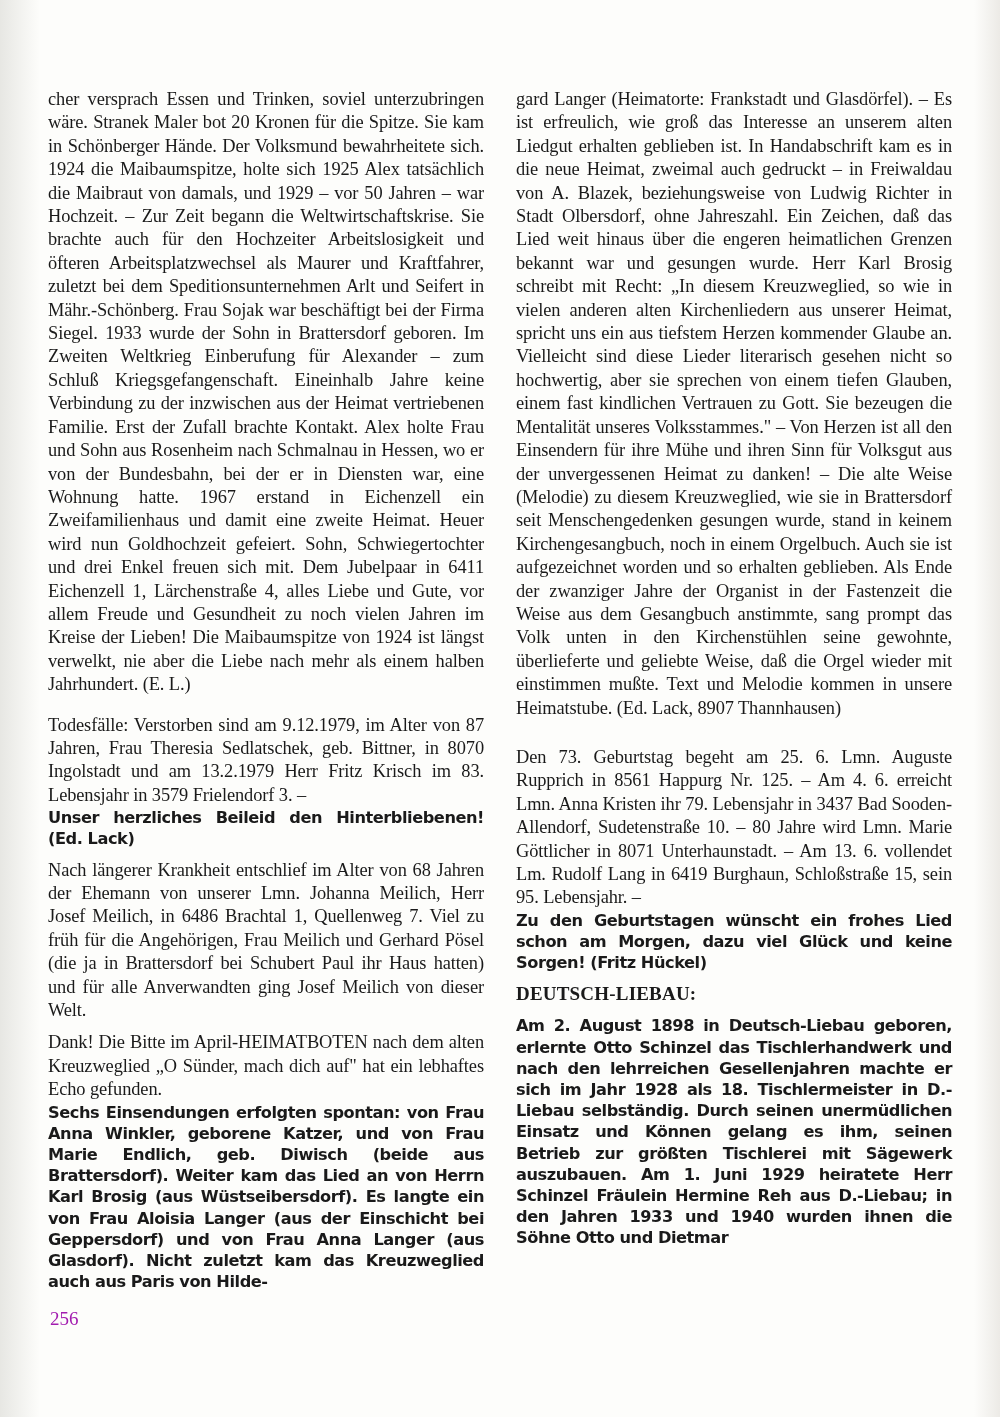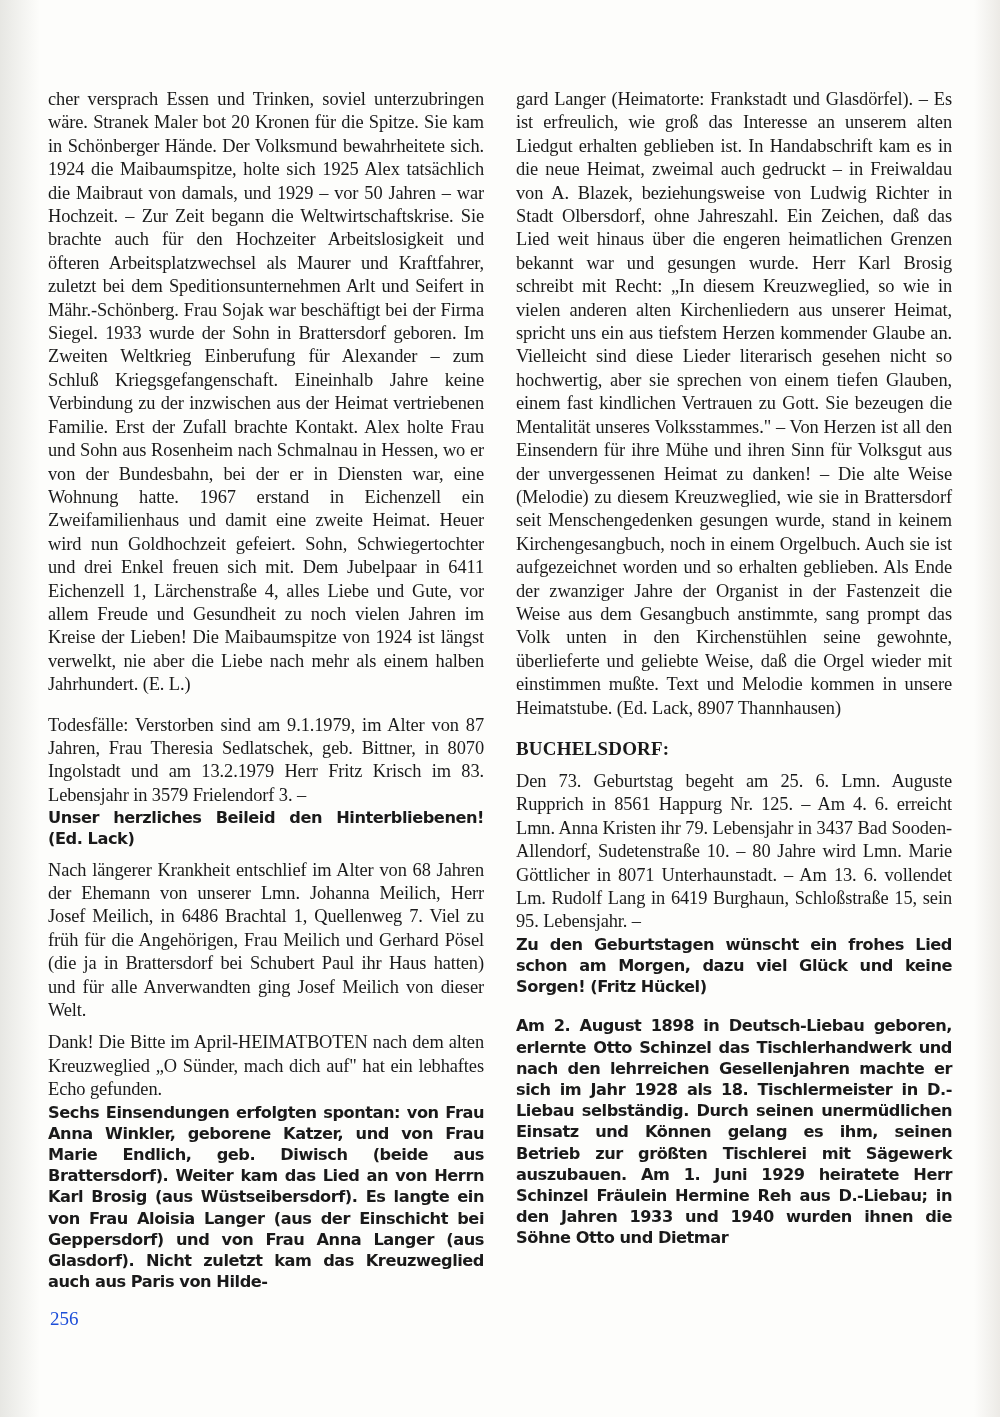--- a/index.html
+++ b/index.html
@@ -81,37 +81,37 @@
     font-weight: bold;
     line-height: 24px;
     letter-spacing: 0.2px;
   }
   .pageno {
     position: absolute;
     left: 50px;
     top: 1308px;
     font-size: 19px;
     font-family: "Liberation Serif", serif;
-    color: #1d4ed8;
+    color: #a21caf;
   }
 </style>
 </head>
 <body>
 
 <div class="page">
 
   <div class="columns">
 
     <div class="col">
 
       <p class="big">cher versprach Essen und Trinken, soviel unterzubringen wäre. Stranek Maler bot 20 Kronen für die Spitze. Sie kam in Schönberger Hände. Der Volksmund bewahrheitete sich. 1924 die Maibaumspitze, holte sich 1925 Alex tatsächlich die Maibraut von damals, und 1929 – vor 50 Jahren – war Hochzeit. – Zur Zeit begann die Weltwirtschaftskrise. Sie brachte auch für den Hochzeiter Arbeitslosigkeit und öfteren Arbeitsplatzwechsel als Maurer und Kraftfahrer, zuletzt bei dem Speditionsunternehmen Arlt und Seifert in Mähr.-Schönberg. Frau Sojak war beschäftigt bei der Firma Siegel. 1933 wurde der Sohn in Brattersdorf geboren. Im Zweiten Weltkrieg Einberufung für Alexander – zum Schluß Kriegsgefangenschaft. Eineinhalb Jahre keine Verbindung zu der inzwischen aus der Heimat vertriebenen Familie. Erst der Zufall brachte Kontakt. Alex holte Frau und Sohn aus Rosenheim nach Schmalnau in Hessen, wo er von der Bundesbahn, bei der er in Diensten war, eine Wohnung hatte. 1967 erstand in Eichenzell ein Zweifamilienhaus und damit eine zweite Heimat. Heuer wird nun Goldhochzeit gefeiert. Sohn, Schwiegertochter und drei Enkel freuen sich mit. Dem Jubelpaar in 6411 Eichenzell 1, Lärchenstraße 4, alles Liebe und Gute, vor allem Freude und Gesundheit zu noch vielen Jahren im Kreise der Lieben! Die Maibaumspitze von 1924 ist längst verwelkt, nie aber die Liebe nach mehr als einem halben Jahrhundert. (E. L.)</p>
 
       <div class="gap"></div>
 
-      <p class="big"><b>Todesfälle:</b><span> Verstorben sind am 9.1.1979, im Alter von 87 Jahren, Frau </span><b>Theresia Sedlatschek</b><span>, geb. Bittner, in 8070 Ingolstadt und am 13.2.1979 Herr </span><b>Fritz Krisch</b><span> im 83. Lebensjahr in 3579 Frielendorf 3. –</span></p>
+      <p class="big"><b>Todesfälle:</b><span> Verstorben sind am 9.12.1979, im Alter von 87 Jahren, Frau </span><b>Theresia Sedlatschek</b><span>, geb. Bittner, in 8070 Ingolstadt und am 13.2.1979 Herr </span><b>Fritz Krisch</b><span> im 83. Lebensjahr in 3579 Frielendorf 3. –</span></p>
 
       <p class="small">Unser herzliches Beileid den Hinterbliebenen! (Ed. Lack)</p>
 
       <div class="gap-sm"></div>
 
       <p class="big"><span>Nach längerer Krankheit entschlief im Alter von 68 Jahren der Ehemann von unserer Lmn. Johanna Meilich, Herr </span><b>Josef Meilich,</b><span> in 6486 Brachtal 1, Quellenweg 7. Viel zu früh für die Angehörigen, Frau Meilich und Gerhard Pösel (die ja in Brattersdorf bei Schubert Paul ihr Haus hatten) und für alle Anverwandten ging Josef Meilich von dieser Welt.</span></p>
 
 
       <div class="gap-sm"></div>
 
@@ -120,30 +120,30 @@
       <p class="small">Sechs Einsendungen erfolgten spontan: von Frau Anna Winkler, geborene Katzer, und von Frau Marie Endlich, geb. Diwisch (beide aus Brattersdorf). Weiter kam das Lied an von Herrn Karl Brosig (aus Wüstseibersdorf). Es langte ein von Frau Aloisia Langer (aus der Einschicht bei Geppersdorf) und von Frau Anna Langer (aus Glasdorf). Nicht zuletzt kam das Kreuzweglied auch aus Paris von Hilde-</p>
 
     </div>
 
     <div class="col">
 
       <p class="big">gard Langer (Heimatorte: Frankstadt und Glasdörfel). – Es ist erfreulich, wie groß das Interesse an unserem alten Liedgut erhalten geblieben ist. In Handabschrift kam es in die neue Heimat, zweimal auch gedruckt – in Freiwaldau von A. Blazek, beziehungsweise von Ludwig Richter in Stadt Olbersdorf, ohne Jahreszahl. Ein Zeichen, daß das Lied weit hinaus über die engeren heimatlichen Grenzen bekannt war und gesungen wurde. Herr Karl Brosig schreibt mit Recht: „In diesem Kreuzweglied, so wie in vielen anderen alten Kirchenliedern aus unserer Heimat, spricht uns ein aus tiefstem Herzen kommender Glaube an. Vielleicht sind diese Lieder literarisch gesehen nicht so hochwertig, aber sie sprechen von einem tiefen Glauben, einem fast kindlichen Vertrauen zu Gott. Sie bezeugen die Mentalität unseres Volksstammes." – Von Herzen ist all den Einsendern für ihre Mühe und ihren Sinn für Volksgut aus der unvergessenen Heimat zu danken! – Die alte Weise (Melodie) zu diesem Kreuzweglied, wie sie in Brattersdorf seit Menschengedenken gesungen wurde, stand in keinem Kirchengesangbuch, noch in einem Orgelbuch. Auch sie ist aufgezeichnet worden und so erhalten geblieben. Als Ende der zwanziger Jahre der Organist in der Fastenzeit die Weise aus dem Gesangbuch anstimmte, sang prompt das Volk unten in den Kirchenstühlen seine gewohnte, überlieferte und geliebte Weise, daß die Orgel wieder mit einstimmen mußte. Text und Melodie kommen in unsere Heimatstube. (Ed. Lack, 8907 Thannhausen)</p>
 
       <div class="gap"></div>
 
-      <p class="heading">BUCHELSDORF:</p>
 
       <div class="gap-sm"></div>
 
       <p class="big"><span>Den 73. Geburtstag begeht am 25. 6. Lmn. </span><b>Auguste Rupprich</b><span> in 8561 Happurg Nr. 125. – Am 4. 6. erreicht Lmn. </span><b>Anna Kristen</b><span> ihr 79. Lebensjahr in 3437 Bad Sooden-Allendorf, Sudetenstraße 10. – 80 Jahre wird Lmn. </span><b>Marie Göttlicher</b><span> in 8071 Unterhaunstadt. – Am 13. 6. vollendet Lm. </span><b>Rudolf Lang</b><span> in 6419 Burghaun, Schloßstraße 15, sein </span><b>95. Lebensjahr. –</b></p>
 
       <p class="small">Zu den Geburtstagen wünscht ein frohes Lied schon am Morgen, dazu viel Glück und keine Sorgen! (Fritz Hückel)</p>
 
       <div class="gap-sm"></div>
 
+      <p class="heading">DEUTSCH-LIEBAU:</p>
 
       <div class="gap-sm"></div>
 
 
       <p class="small">Am 2. August 1898 in Deutsch-Liebau geboren, erlernte Otto Schinzel das Tischlerhandwerk und nach den lehrreichen Gesellenjahren machte er sich im Jahr 1928 als 18. Tischlermeister in D.-Liebau selbständig. Durch seinen unermüdlichen Einsatz und Können gelang es ihm, seinen Betrieb zur größten Tischlerei mit Sägewerk auszubauen. Am 1. Juni 1929 heiratete Herr Schinzel Fräulein Hermine Reh aus D.-Liebau; in den Jahren 1933 und 1940 wurden ihnen die Söhne Otto und Dietmar</p>
 
     </div>
 
   </div>
 

